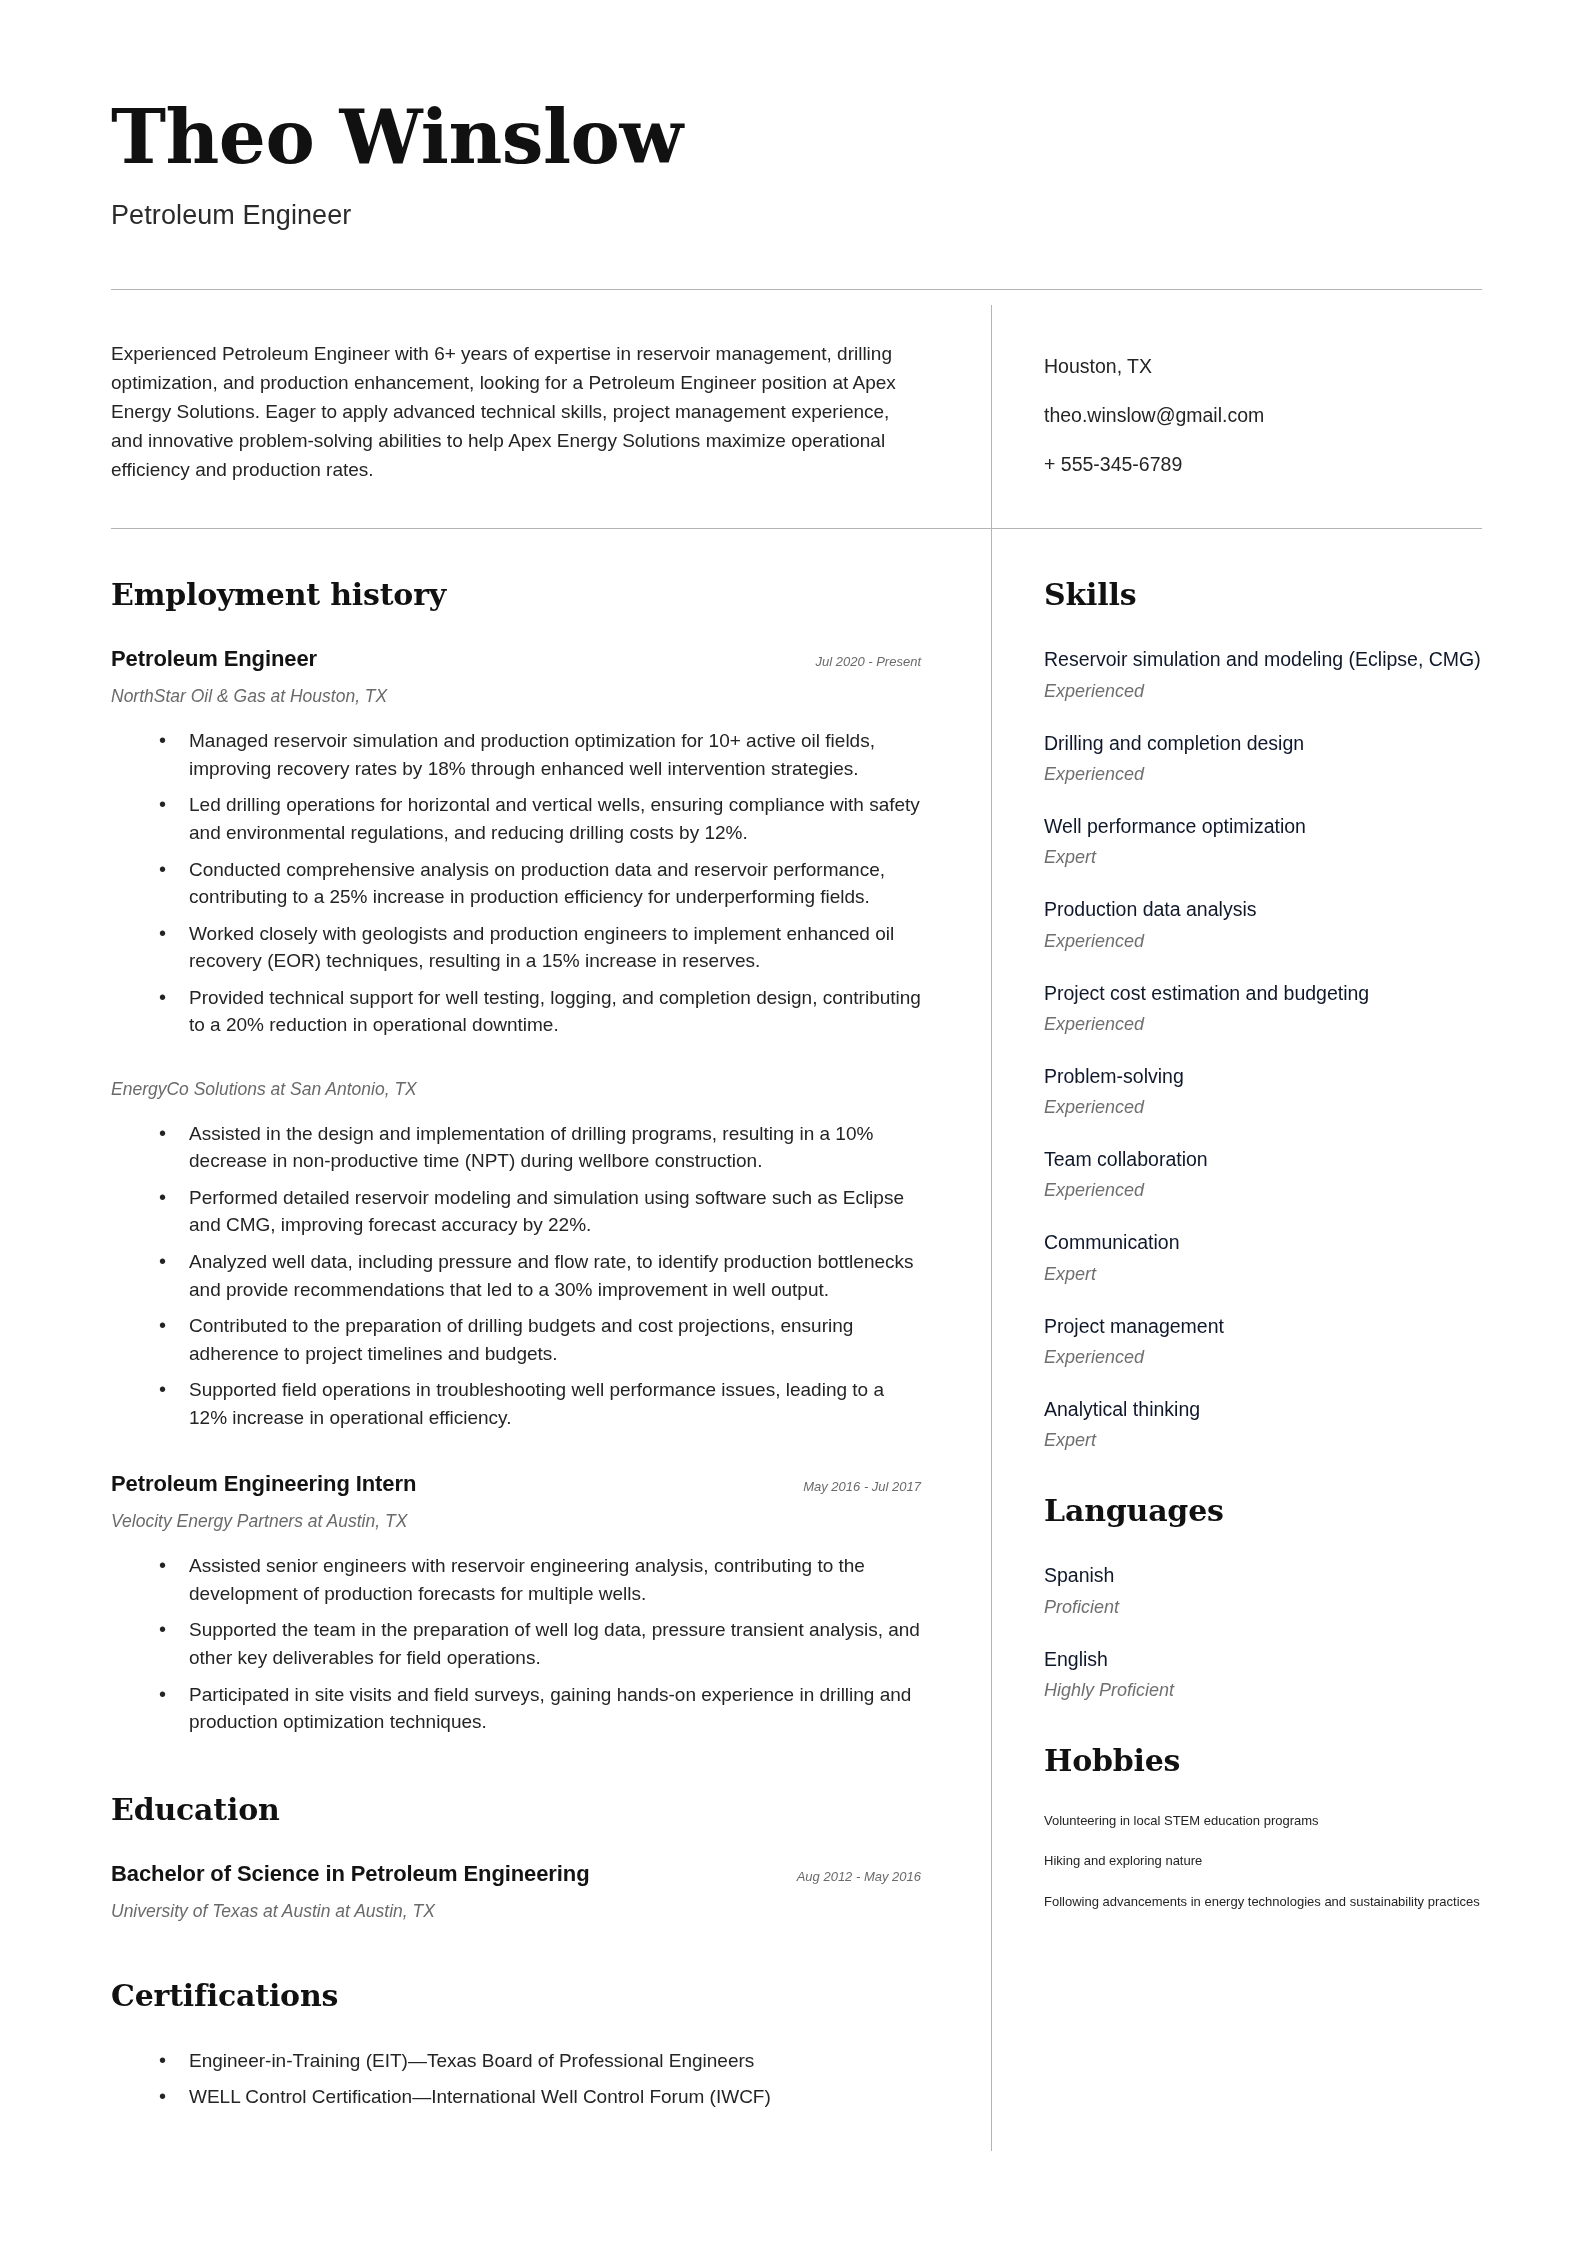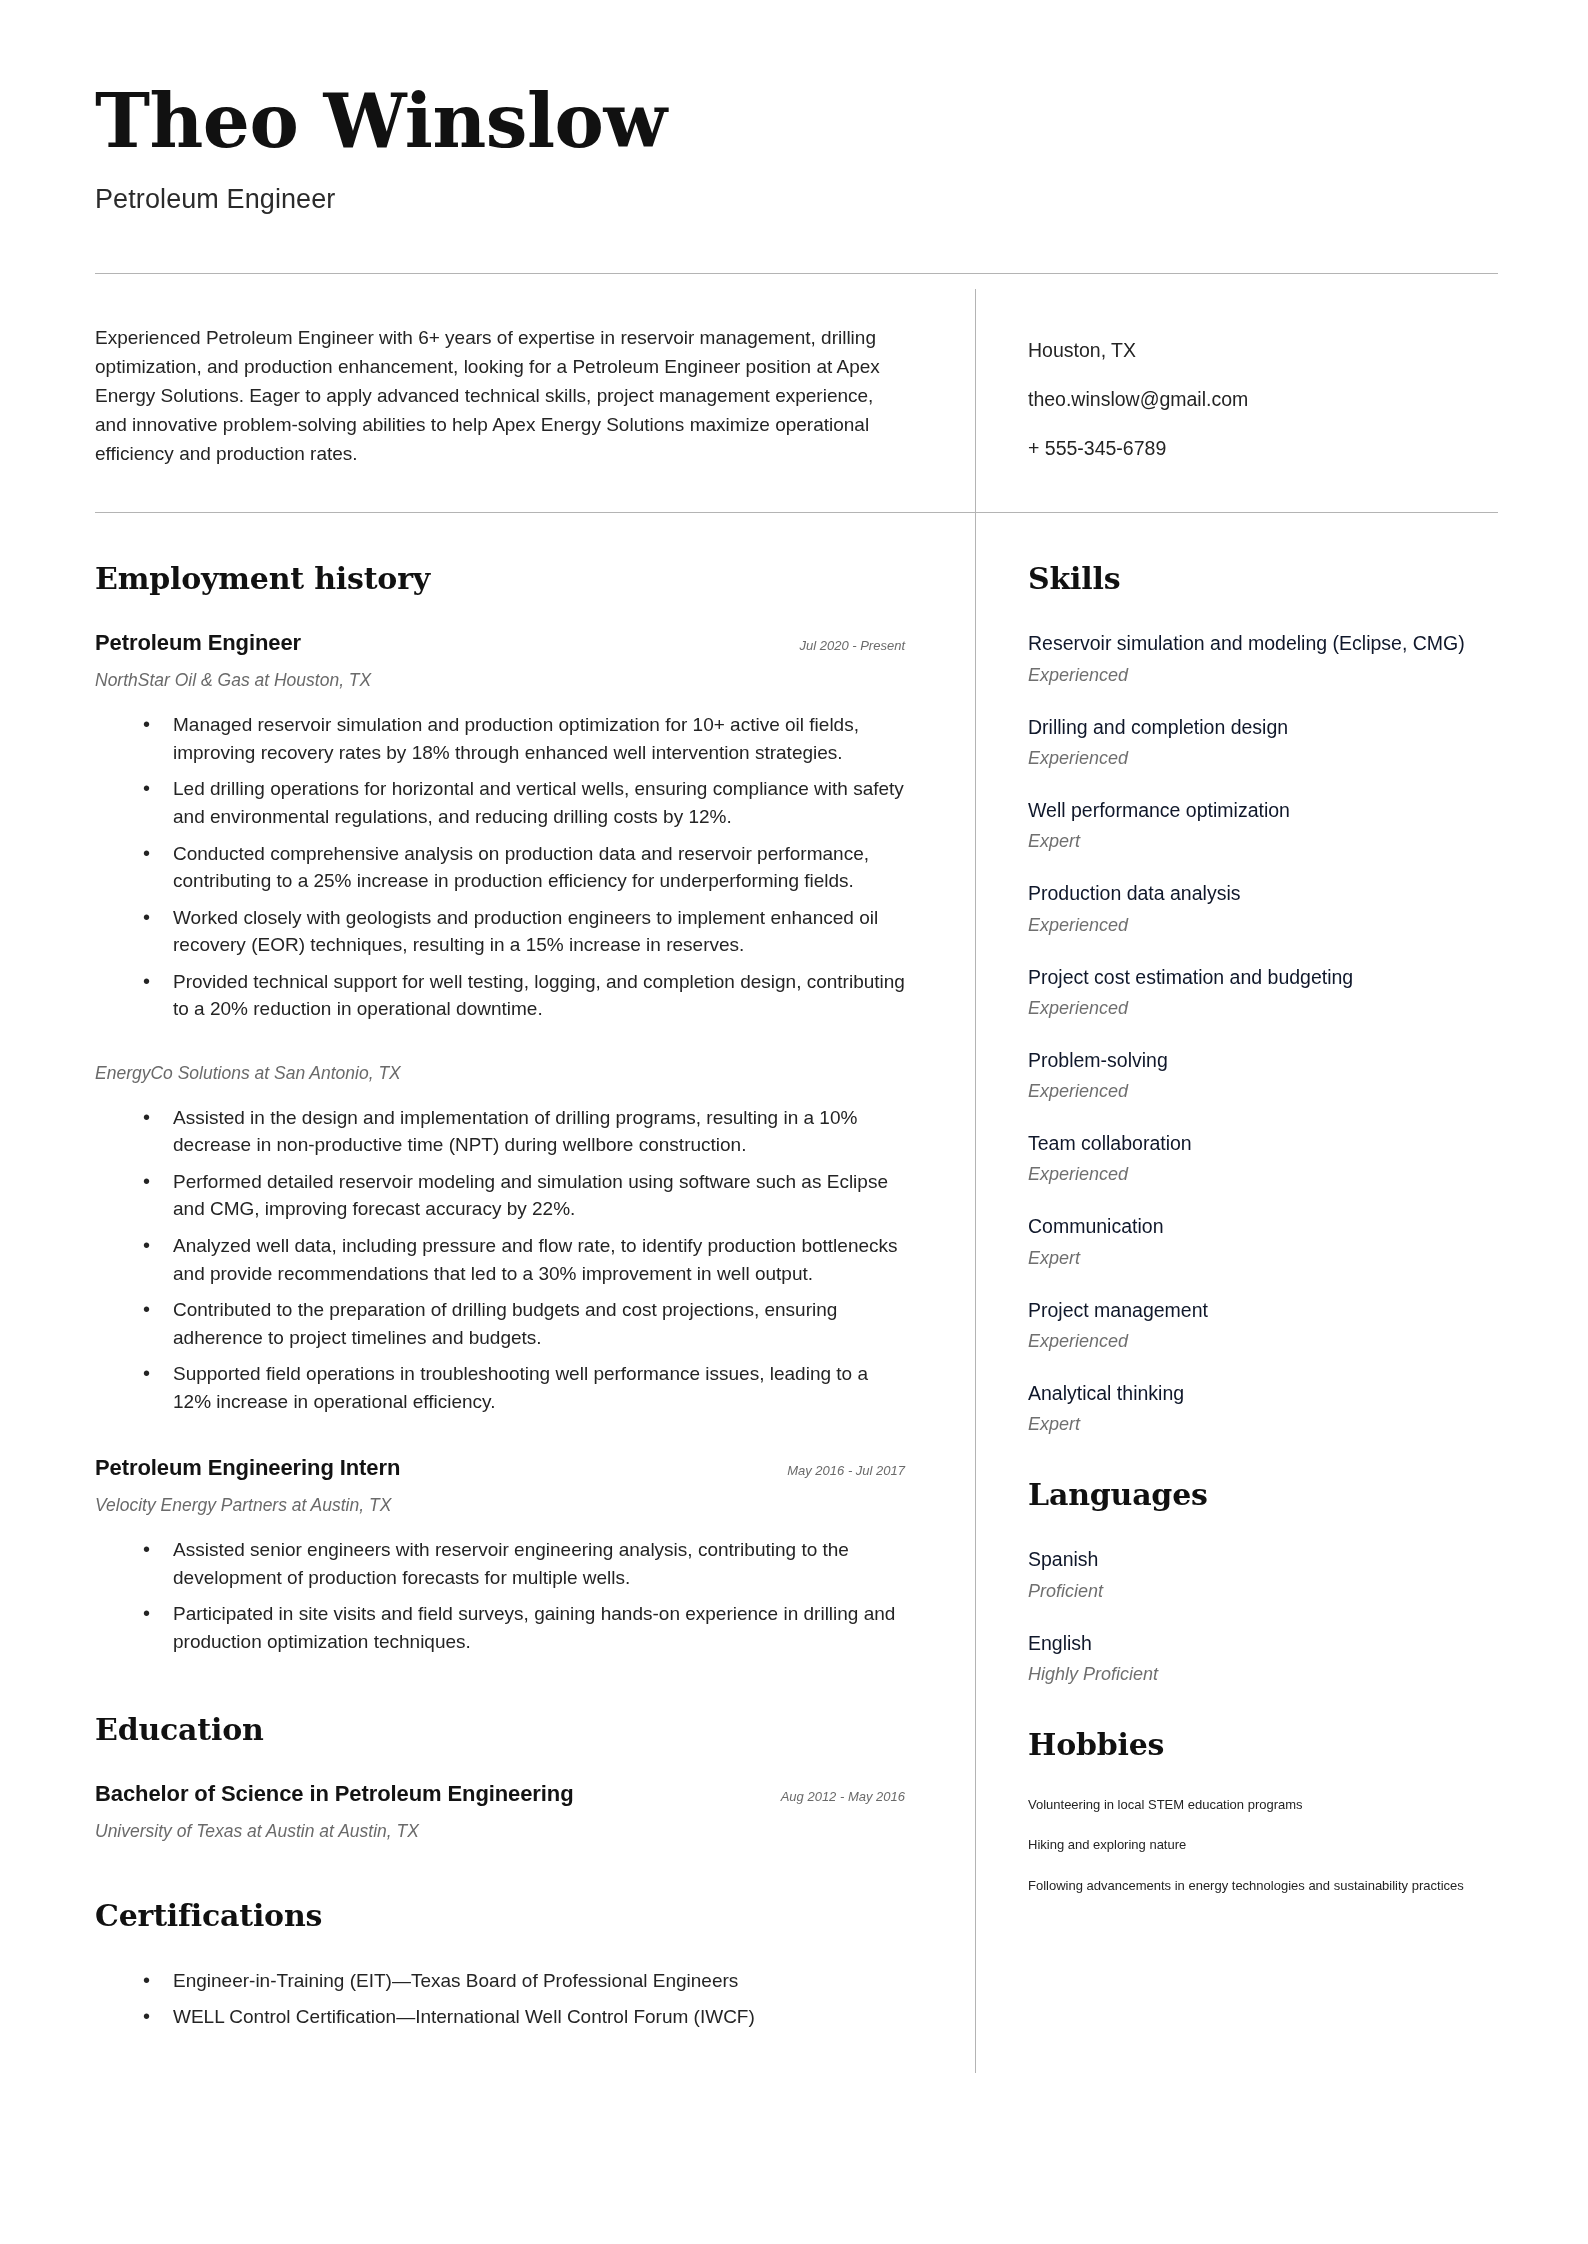--- a/index.html
+++ b/index.html
@@ -12,21 +12,21 @@
     height: 2244px;
     font-family: "Liberation Sans", sans-serif;
     color: #1a1a1a;
     position: relative;
     overflow: hidden;
   }
 
   .page {
     width: 1588px;
     height: 2244px;
-    padding: 0;
+    padding: 16px;
     position: relative;
   }
 
   
   .header {
     padding: 84px 90px 0 95px;
   }
   .name {
     font-family: "DejaVu Serif", "Liberation Serif", serif;
     font-weight: 700;
@@ -246,20 +246,21 @@
             </ul>
           </div>
           <div class="entry">
             <div class="entry-head">
               <h3 class="entry-title">Petroleum Engineering Intern</h3>
               <span class="entry-date">May 2016 - Jul 2017</span>
             </div>
             <p class="entry-sub">Velocity Energy Partners at Austin, TX</p>
             <ul class="bullets">
               <li>Assisted senior engineers with reservoir engineering analysis, contributing to the development of production forecasts for multiple wells.</li>
+              <li>Supported the team in the preparation of well log data, pressure transient analysis, and other key deliverables for field operations.</li>
               <li>Participated in site visits and field surveys, gaining hands-on experience in drilling and production optimization techniques.</li>
             </ul>
           </div>
         </div>
 
       <h2 class="section spaced">Education</h2>
       <div id="education-list">
           <div class="entry">
             <div class="entry-head">
               <h3 class="entry-title">Bachelor of Science in Petroleum Engineering</h3>

